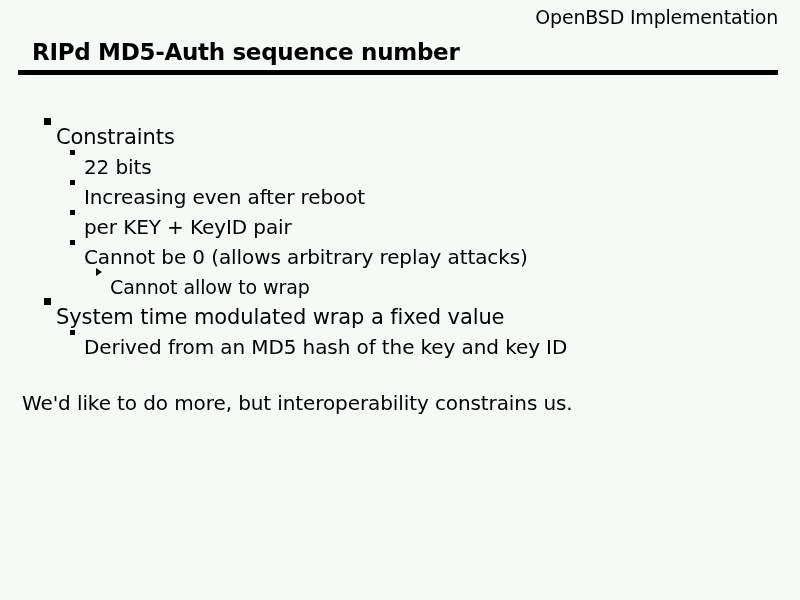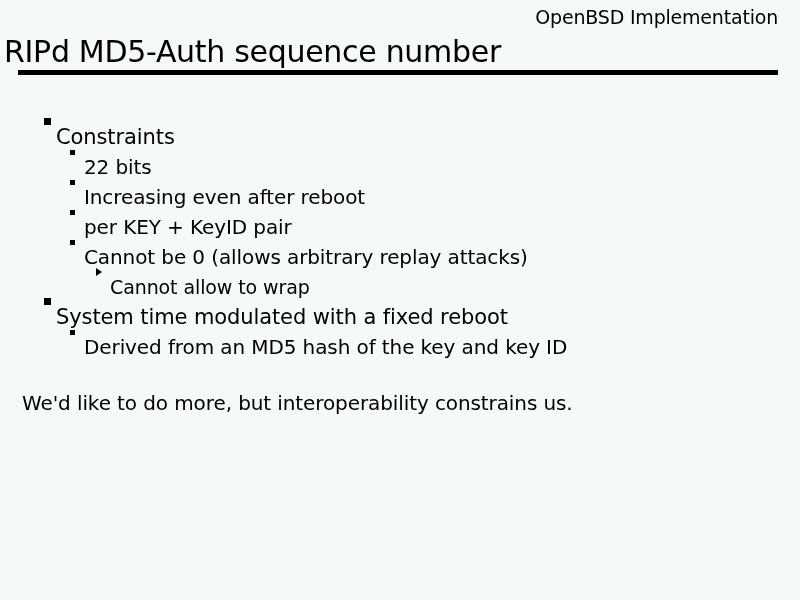--- a/index.html
+++ b/index.html
@@ -31,25 +31,26 @@
     letter-spacing: -0.2px;
     text-align: right;
     white-space: nowrap;
     font-family: "DejaVu Sans", sans-serif;
   }
 
   
   .slide-title {
     position: absolute;
     top: 36px;
-    left: 4px;
-    font-size: 30px;
+    left: 32px;
+    font-size: 23px;
     line-height: 32px;
     letter-spacing: -0.3px;
     white-space: nowrap;
+    font-weight: bold;
   }
   .title-rule {
     position: absolute;
     top: 70px;
     left: 18px;
     width: 760px;
     height: 5px;
     background: #000000;
   }
 
@@ -171,21 +172,21 @@
       <span class="bullet-text">Cannot be 0 (allows arbitrary replay attacks)</span>
     </div>
 
     <div class="bullet-row lvl3">
       <span class="bullet-marker"></span>
       <span class="bullet-text">Cannot allow to wrap</span>
     </div>
 
     <div class="bullet-row lvl1">
       <span class="bullet-marker"></span>
-      <span class="bullet-text">System time modulated with a fixed reboot</span>
+      <span class="bullet-text">System time modulated wrap a fixed value</span>
     </div>
 
     <div class="bullet-row lvl2">
       <span class="bullet-marker"></span>
       <span class="bullet-text">Derived from an MD5 hash of the key and key ID</span>
     </div>
 
   </div>
 
   <div class="closing-paragraph">We'd like to do more, but interoperability constrains us.</div>

